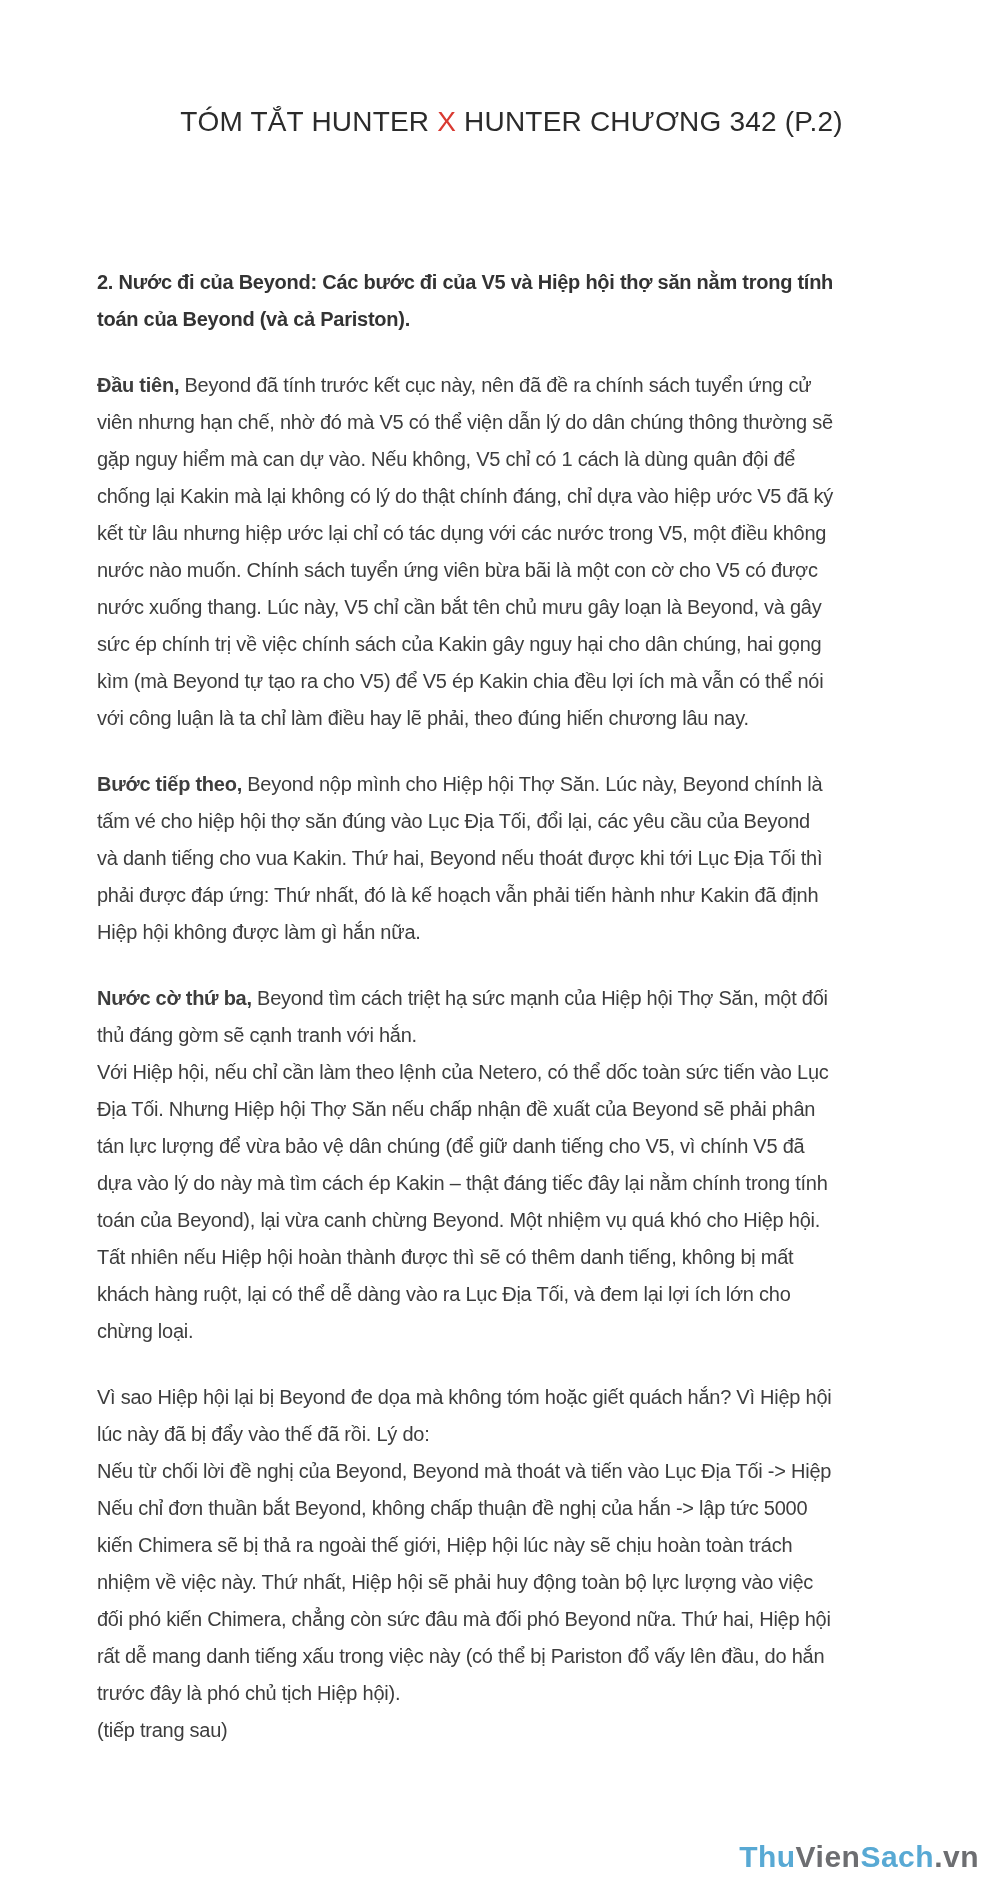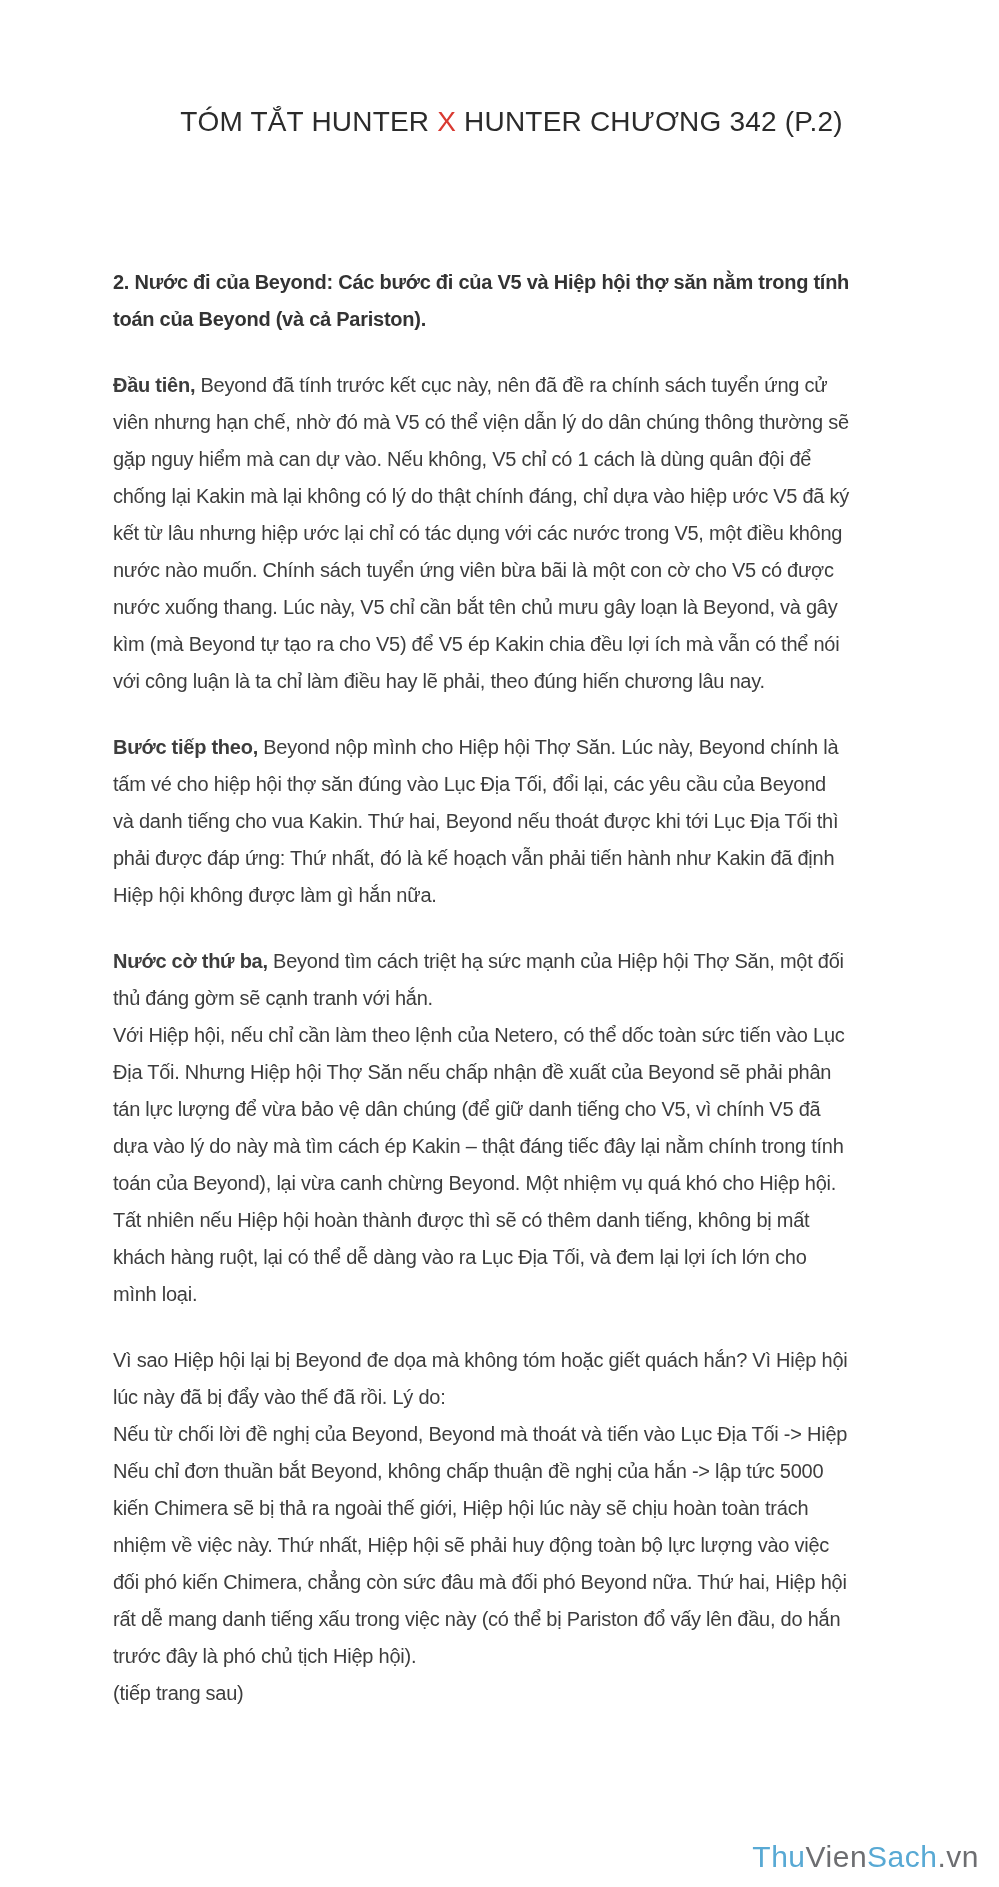--- a/index.html
+++ b/index.html
@@ -17,27 +17,27 @@
   .title{
     position:absolute;top:94px;left:0;width:999px;margin:12px;
     text-align:center;font-size:28px;font-weight:400;
     color:var(--title-text);letter-spacing:0.2px;
   }
   .title .red{color:var(--accent-red);}
   .content{
     position:absolute;left:97px;top:264px;width:818px;
     color:var(--body-text);font-size:20px;letter-spacing:-0.25px;
   }
-  .line{white-space:nowrap;line-height:37px;height:37px;margin-left:16px;}
+  .line{white-space:nowrap;line-height:37px;height:37px;}
   .heading .line{font-weight:700;color:#333333;}
   .par{margin-top:29px;}
   .lead{font-weight:700;}
   .logo{
     position:absolute;top:1840px;right:20px;margin:0;
-    font-size:30px;font-weight:400;letter-spacing:0.5px;
+    font-size:30px;font-weight:700;letter-spacing:0.5px;
     text-decoration:none;cursor:pointer;
   }
   .logo .blue{color:var(--logo-blue);}
   .logo .gray{color:var(--logo-gray);}
 </style>
 </head>
 <body>
 
 <h1 class="title"><span>TÓM TẮT HUNTER </span><span class="red">X</span><span> HUNTER CHƯƠNG 342 (P.2)</span></h1>
 
@@ -48,41 +48,42 @@
     </div>
   <div id="paragraphs">
       <div class="par">
         <div class="line"><span class="lead">Đầu tiên,</span> Beyond đã tính trước kết cục này, nên đã đề ra chính sách tuyển ứng cử</div>
         <div class="line">viên nhưng hạn chế, nhờ đó mà V5 có thể viện dẫn lý do dân chúng thông thường sẽ</div>
         <div class="line">gặp nguy hiểm mà can dự vào. Nếu không, V5 chỉ có 1 cách là dùng quân đội để</div>
         <div class="line">chống lại Kakin mà lại không có lý do thật chính đáng, chỉ dựa vào hiệp ước V5 đã ký</div>
         <div class="line">kết từ lâu nhưng hiệp ước lại chỉ có tác dụng với các nước trong V5, một điều không</div>
         <div class="line">nước nào muốn. Chính sách tuyển ứng viên bừa bãi là một con cờ cho V5 có được</div>
         <div class="line">nước xuống thang. Lúc này, V5 chỉ cần bắt tên chủ mưu gây loạn là Beyond, và gây</div>
+        <div class="line">sức ép chính trị về việc chính sách của Kakin gây nguy hại cho dân chúng, hai gọng</div>
         <div class="line">kìm (mà Beyond tự tạo ra cho V5) để V5 ép Kakin chia đều lợi ích mà vẫn có thể nói</div>
         <div class="line">với công luận là ta chỉ làm điều hay lẽ phải, theo đúng hiến chương lâu nay.</div>
       </div>
       <div class="par">
         <div class="line"><span class="lead">Bước tiếp theo,</span> Beyond nộp mình cho Hiệp hội Thợ Săn. Lúc này, Beyond chính là</div>
         <div class="line">tấm vé cho hiệp hội thợ săn đúng vào Lục Địa Tối, đổi lại, các yêu cầu của Beyond</div>
         <div class="line">và danh tiếng cho vua Kakin. Thứ hai, Beyond nếu thoát được khi tới Lục Địa Tối thì</div>
         <div class="line">phải được đáp ứng: Thứ nhất, đó là kế hoạch vẫn phải tiến hành như Kakin đã định</div>
         <div class="line">Hiệp hội không được làm gì hắn nữa.</div>
       </div>
       <div class="par">
         <div class="line"><span class="lead">Nước cờ thứ ba,</span> Beyond tìm cách triệt hạ sức mạnh của Hiệp hội Thợ Săn, một đối</div>
         <div class="line">thủ đáng gờm sẽ cạnh tranh với hắn.</div>
         <div class="line">Với Hiệp hội, nếu chỉ cần làm theo lệnh của Netero, có thể dốc toàn sức tiến vào Lục</div>
         <div class="line">Địa Tối. Nhưng Hiệp hội Thợ Săn nếu chấp nhận đề xuất của Beyond sẽ phải phân</div>
         <div class="line">tán lực lượng để vừa bảo vệ dân chúng (để giữ danh tiếng cho V5, vì chính V5 đã</div>
         <div class="line">dựa vào lý do này mà tìm cách ép Kakin – thật đáng tiếc đây lại nằm chính trong tính</div>
         <div class="line">toán của Beyond), lại vừa canh chừng Beyond. Một nhiệm vụ quá khó cho Hiệp hội.</div>
         <div class="line">Tất nhiên nếu Hiệp hội hoàn thành được thì sẽ có thêm danh tiếng, không bị mất</div>
         <div class="line">khách hàng ruột, lại có thể dễ dàng vào ra Lục Địa Tối, và đem lại lợi ích lớn cho</div>
-        <div class="line">mình loại.</div>
+        <div class="line">chừng loại.</div>
       </div>
       <div class="par">
         <div class="line">Vì sao Hiệp hội lại bị Beyond đe dọa mà không tóm hoặc giết quách hắn? Vì Hiệp hội</div>
         <div class="line">lúc này đã bị đẩy vào thế đã rồi. Lý do:</div>
         <div class="line">Nếu từ chối lời đề nghị của Beyond, Beyond mà thoát và tiến vào Lục Địa Tối -&gt; Hiệp</div>
         <div class="line">Nếu chỉ đơn thuần bắt Beyond, không chấp thuận đề nghị của hắn -&gt; lập tức 5000</div>
         <div class="line">kiến Chimera sẽ bị thả ra ngoài thế giới, Hiệp hội lúc này sẽ chịu hoàn toàn trách</div>
         <div class="line">nhiệm về việc này. Thứ nhất, Hiệp hội sẽ phải huy động toàn bộ lực lượng vào việc</div>
         <div class="line">đối phó kiến Chimera, chẳng còn sức đâu mà đối phó Beyond nữa. Thứ hai, Hiệp hội</div>
         <div class="line">rất dễ mang danh tiếng xấu trong việc này (có thể bị Pariston đổ vấy lên đầu, do hắn</div>

